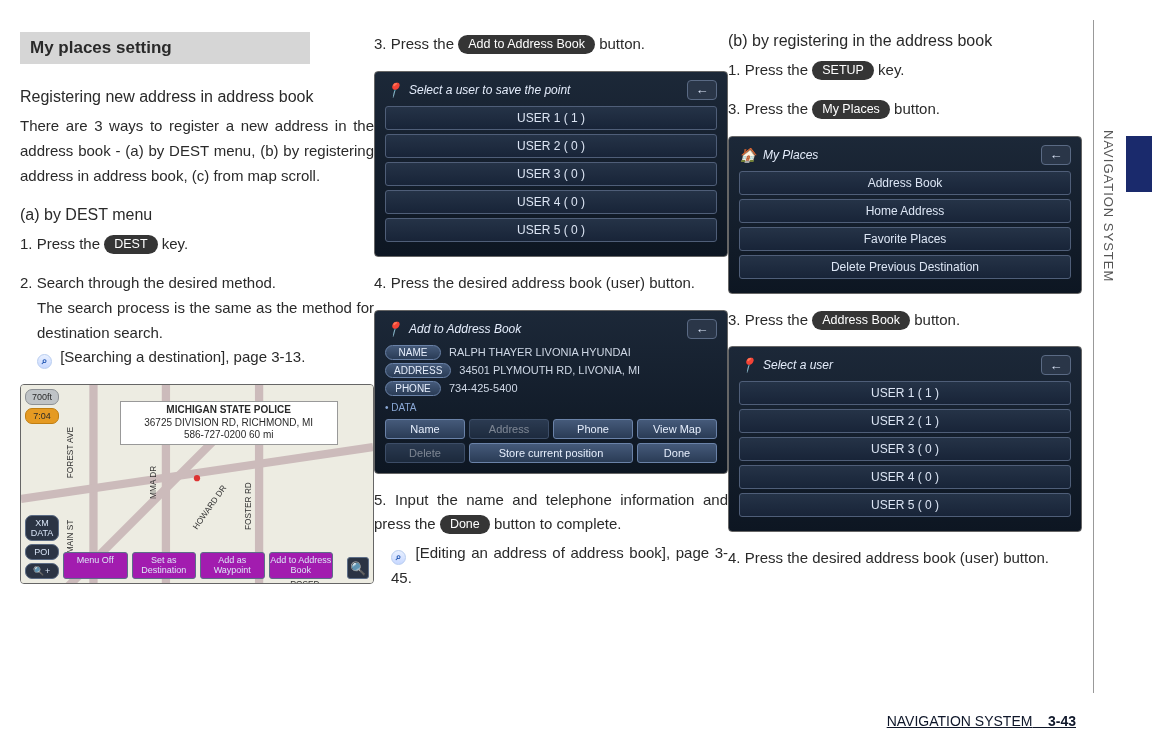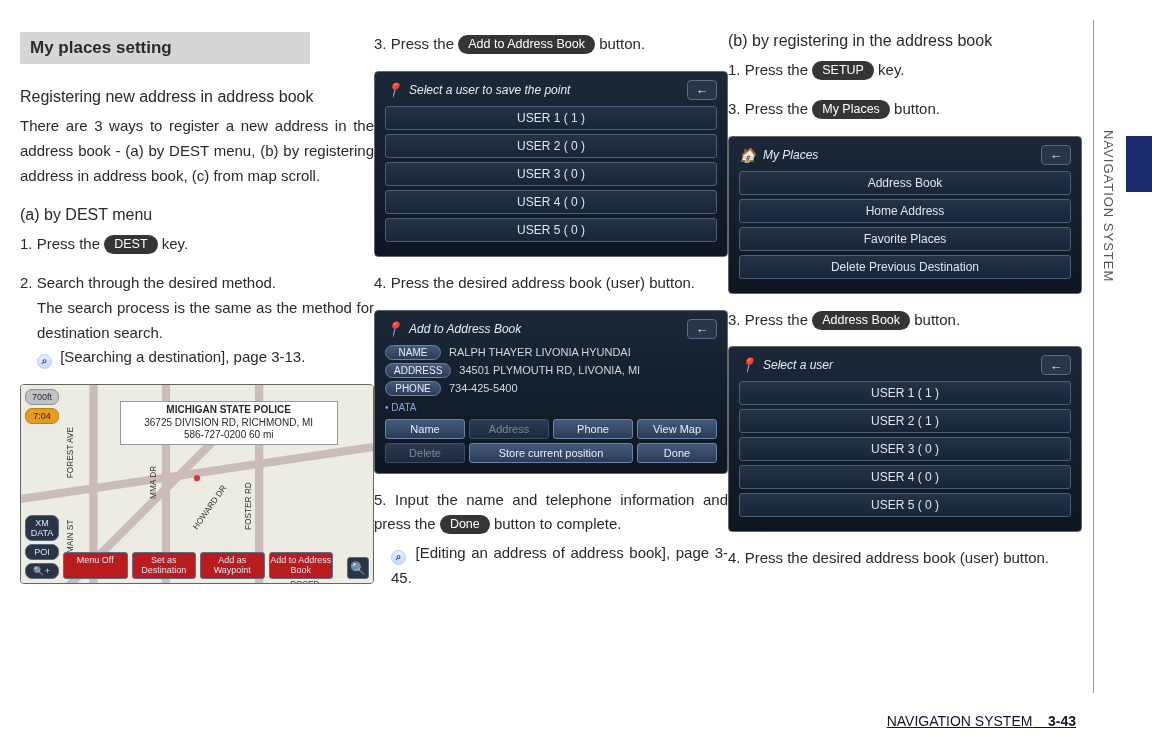--- a/index.html
+++ b/index.html
@@ -168,21 +168,21 @@
   .chip {
     background:#2b3444; color:#d8e4f6; border:1px solid #5b6b84; border-radius:7px;
     font-size:9px; text-align:center; padding:2px 0;
   }
   .chip.orange { background:#e59a22; color:#2a2a2a; border-color:#c07e12;}
   .chip.gray { background:#bfc3c6; color:#2a2a2a; border-color:#8d9195;}
   .mapbottom {
     position:absolute; bottom:4px; left:42px; right:40px; display:flex; gap:4px;
   }
   .mapbottom .b {
-    flex:1; background:#b91c1c; border:1px solid #5d6e88; border-radius:3px;
+    flex:1; background:#a21caf; border:1px solid #5d6e88; border-radius:3px;
     color:#dce6f6; font-size:9px; text-align:center; padding:3px 0; line-height:1.05;margin-top:20px;
   }
   .zoom { position:absolute; width:22px; height:22px; background:#2b3444; border:1px solid #5d6e88; border-radius:3px; color:#dce6f6; font-size:13px; display:flex;align-items:center;justify-content:center;}
   .zoom.inR { right:4px; bottom:4px;}
 </style>
 </head>
 <body>
 
 <div class="page">
 

